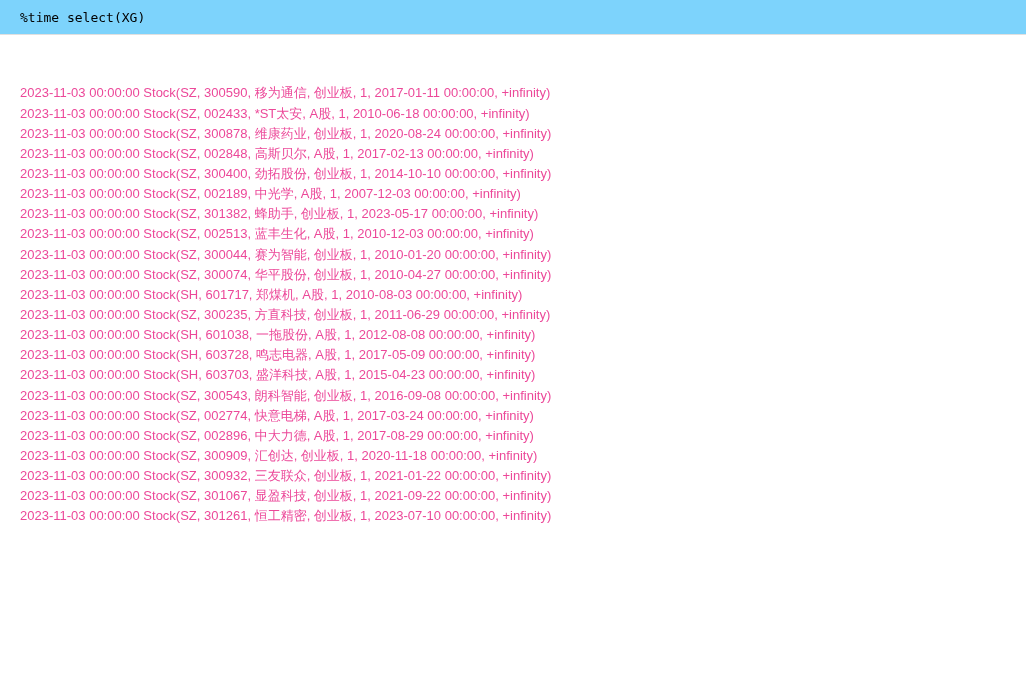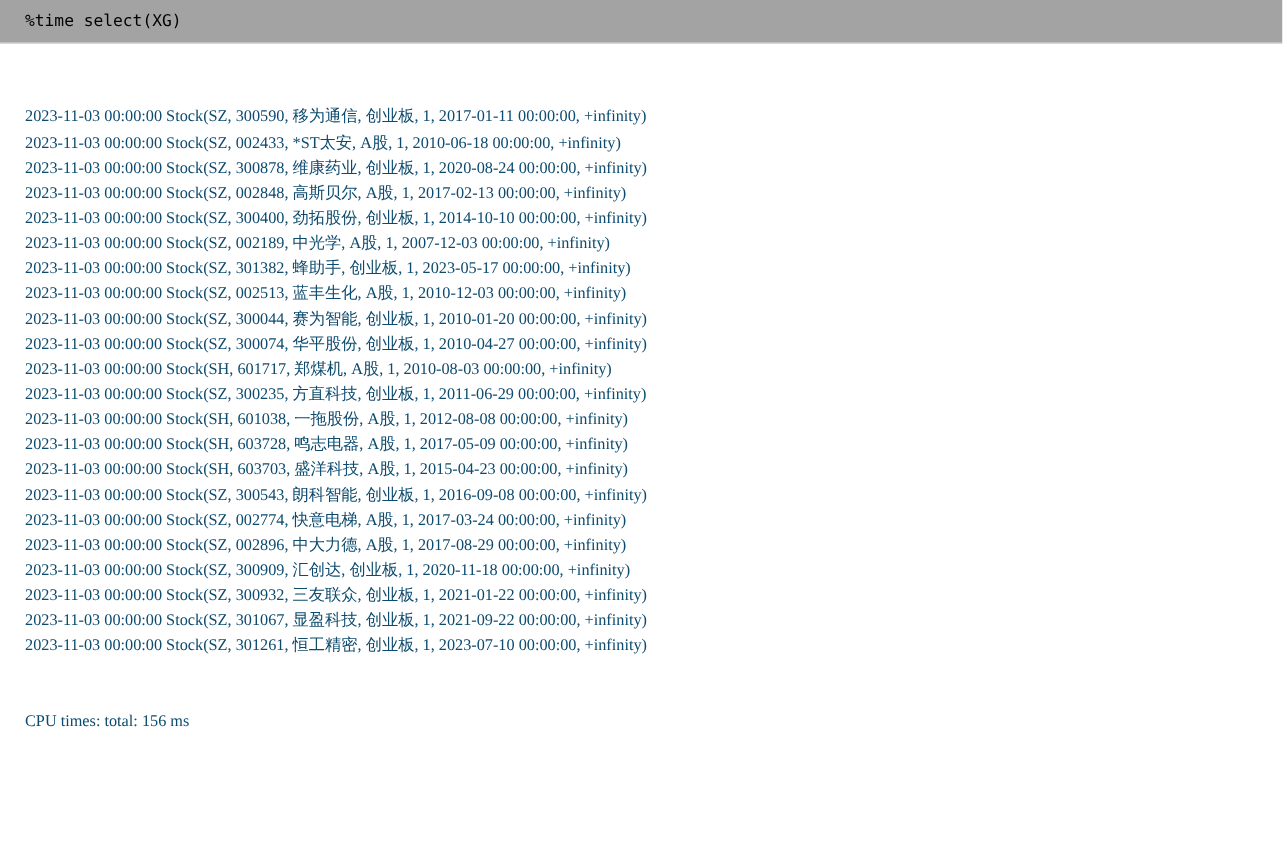--- a/index.html
+++ b/index.html
@@ -12,43 +12,42 @@
       font-size: 13px;
       line-height: 1.55;
       background: #ffffff;
       color: #000000;
       padding: 0;
       width: 1026px;
     }
     .input-area {
       padding: 8px 12px 6px 12px;
       border-bottom: 1px solid #e0e0e0;
-      background: #a3a3a3;
+      background: #7dd3fc;
     }
     .code-line {
       white-space: pre;
       color: #000000;
       padding-left: 8px;
     }
     .output-area {
       padding: 8px 12px 10px 20px;
       white-space: pre;
-      color: #0c4a6e;
-      font-family: Liberation Serif, serif;
+      color: #ec4899;
+      font-family: Liberation Sans, sans-serif;
     }
     .output-line {
       white-space: pre;
     }
     .timing-line {
       white-space: pre;
     }
   </style>
 </head>
 <body>
 
 <div class="input-area">
   <div class="code-line">%time select(XG)</div>
 </div>
 
 <div class="output-area">
   <div id="output-rows"><div class="output-line">2023-11-03 00:00:00 Stock(SZ, 300590, 移为通信, 创业板, 1, 2017-01-11 00:00:00, +infinity)</div><div class="output-line">2023-11-03 00:00:00 Stock(SZ, 002433, *ST太安, A股, 1, 2010-06-18 00:00:00, +infinity)</div><div class="output-line">2023-11-03 00:00:00 Stock(SZ, 300878, 维康药业, 创业板, 1, 2020-08-24 00:00:00, +infinity)</div><div class="output-line">2023-11-03 00:00:00 Stock(SZ, 002848, 高斯贝尔, A股, 1, 2017-02-13 00:00:00, +infinity)</div><div class="output-line">2023-11-03 00:00:00 Stock(SZ, 300400, 劲拓股份, 创业板, 1, 2014-10-10 00:00:00, +infinity)</div><div class="output-line">2023-11-03 00:00:00 Stock(SZ, 002189, 中光学, A股, 1, 2007-12-03 00:00:00, +infinity)</div><div class="output-line">2023-11-03 00:00:00 Stock(SZ, 301382, 蜂助手, 创业板, 1, 2023-05-17 00:00:00, +infinity)</div><div class="output-line">2023-11-03 00:00:00 Stock(SZ, 002513, 蓝丰生化, A股, 1, 2010-12-03 00:00:00, +infinity)</div><div class="output-line">2023-11-03 00:00:00 Stock(SZ, 300044, 赛为智能, 创业板, 1, 2010-01-20 00:00:00, +infinity)</div><div class="output-line">2023-11-03 00:00:00 Stock(SZ, 300074, 华平股份, 创业板, 1, 2010-04-27 00:00:00, +infinity)</div><div class="output-line">2023-11-03 00:00:00 Stock(SH, 601717, 郑煤机, A股, 1, 2010-08-03 00:00:00, +infinity)</div><div class="output-line">2023-11-03 00:00:00 Stock(SZ, 300235, 方直科技, 创业板, 1, 2011-06-29 00:00:00, +infinity)</div><div class="output-line">2023-11-03 00:00:00 Stock(SH, 601038, 一拖股份, A股, 1, 2012-08-08 00:00:00, +infinity)</div><div class="output-line">2023-11-03 00:00:00 Stock(SH, 603728, 鸣志电器, A股, 1, 2017-05-09 00:00:00, +infinity)</div><div class="output-line">2023-11-03 00:00:00 Stock(SH, 603703, 盛洋科技, A股, 1, 2015-04-23 00:00:00, +infinity)</div><div class="output-line">2023-11-03 00:00:00 Stock(SZ, 300543, 朗科智能, 创业板, 1, 2016-09-08 00:00:00, +infinity)</div><div class="output-line">2023-11-03 00:00:00 Stock(SZ, 002774, 快意电梯, A股, 1, 2017-03-24 00:00:00, +infinity)</div><div class="output-line">2023-11-03 00:00:00 Stock(SZ, 002896, 中大力德, A股, 1, 2017-08-29 00:00:00, +infinity)</div><div class="output-line">2023-11-03 00:00:00 Stock(SZ, 300909, 汇创达, 创业板, 1, 2020-11-18 00:00:00, +infinity)</div><div class="output-line">2023-11-03 00:00:00 Stock(SZ, 300932, 三友联众, 创业板, 1, 2021-01-22 00:00:00, +infinity)</div><div class="output-line">2023-11-03 00:00:00 Stock(SZ, 301067, 显盈科技, 创业板, 1, 2021-09-22 00:00:00, +infinity)</div><div class="output-line">2023-11-03 00:00:00 Stock(SZ, 301261, 恒工精密, 创业板, 1, 2023-07-10 00:00:00, +infinity)</div></div>
-  <div class="timing-line">CPU times: total: 156 ms</div>
 </div>
 
 </body></html>

